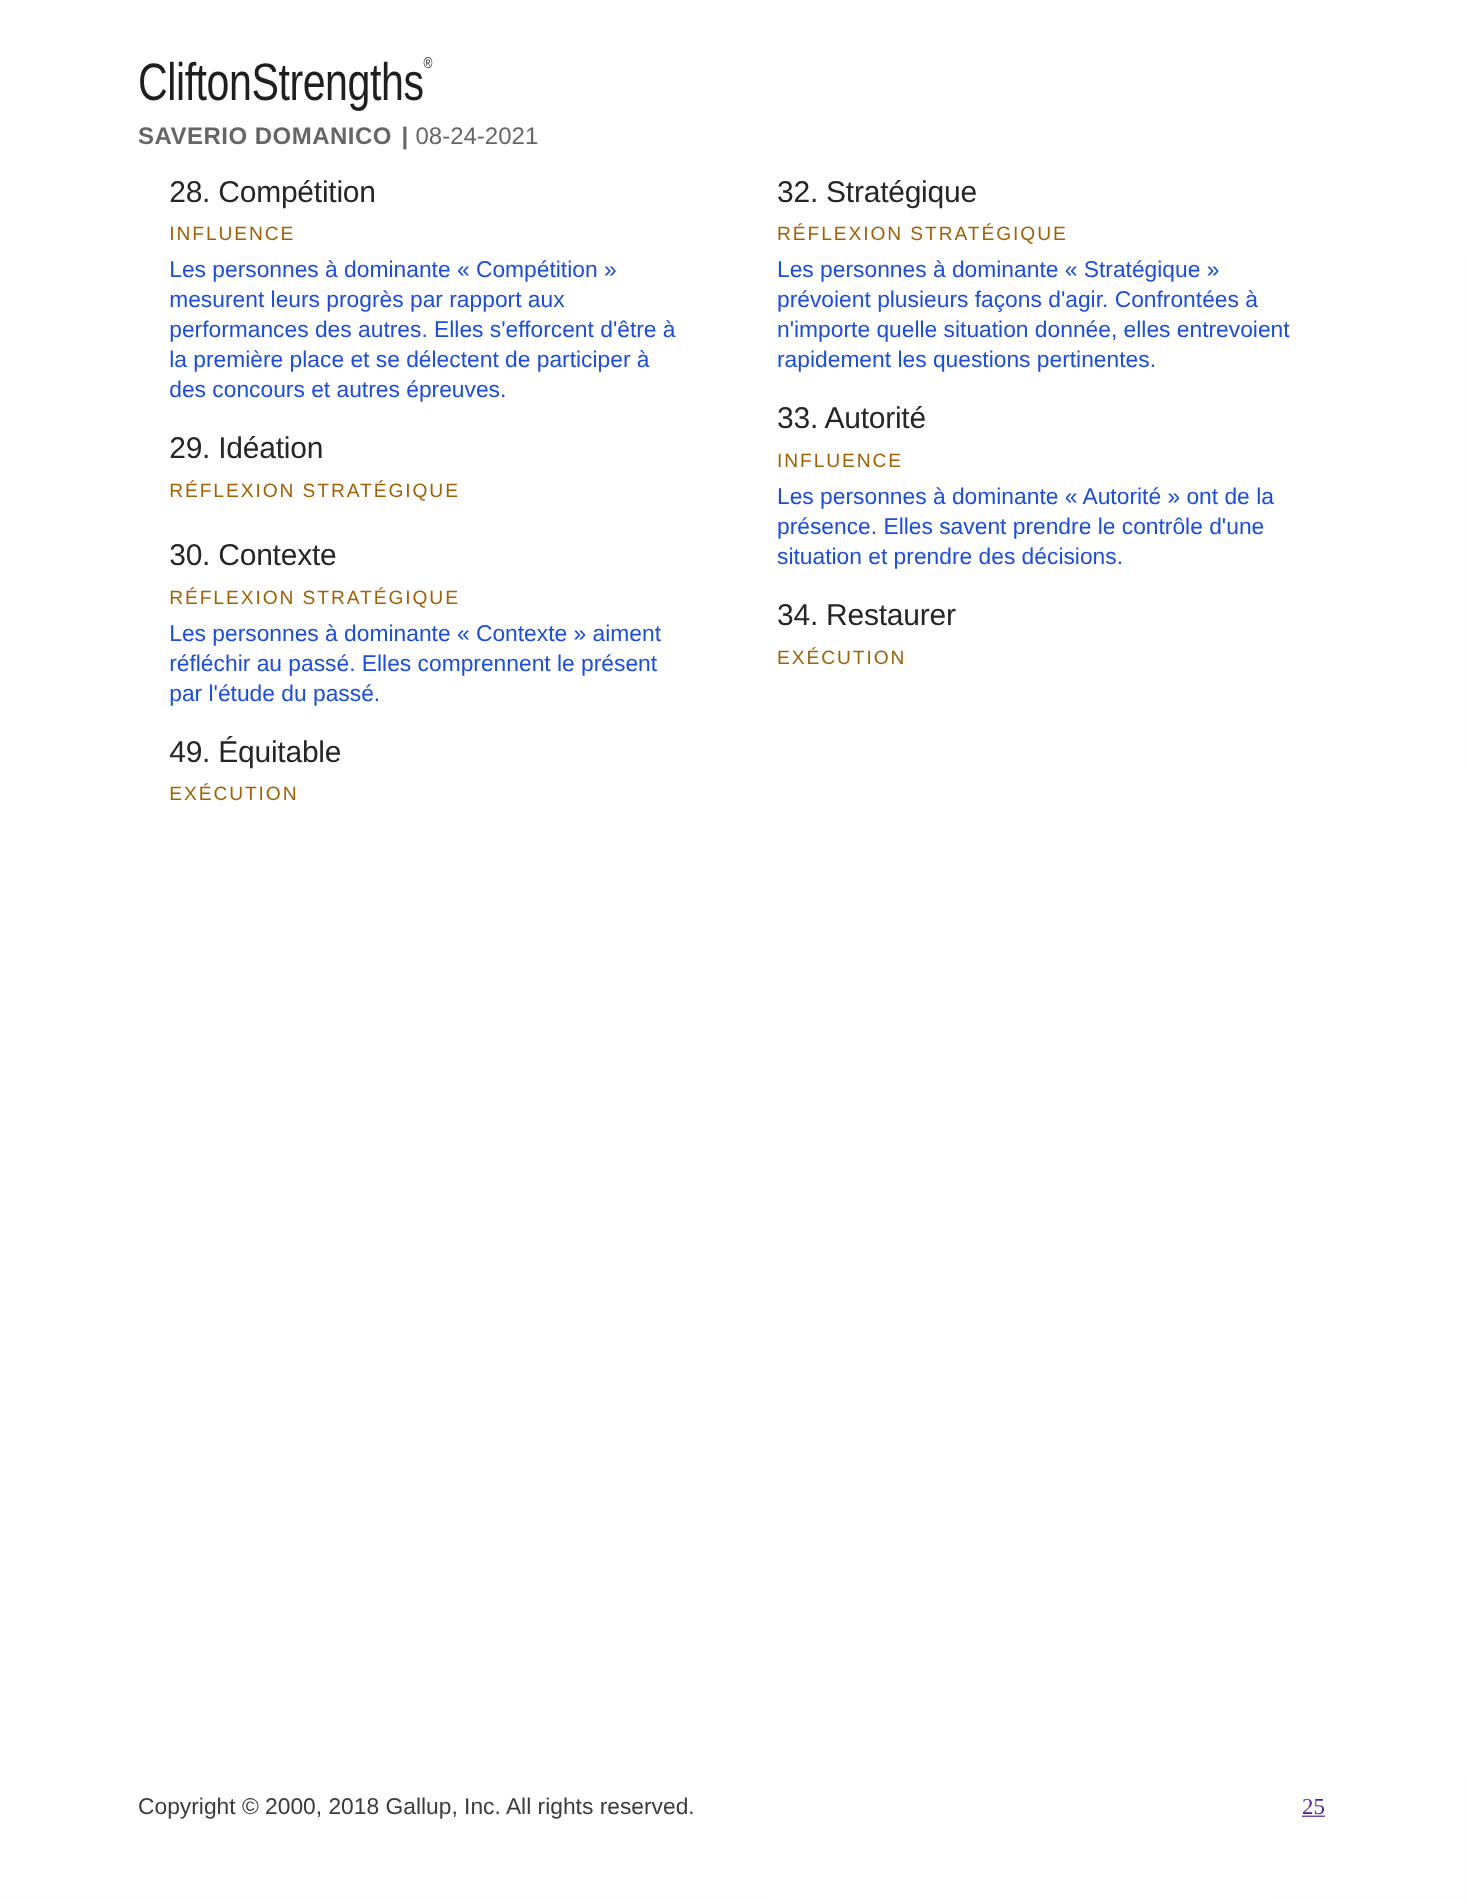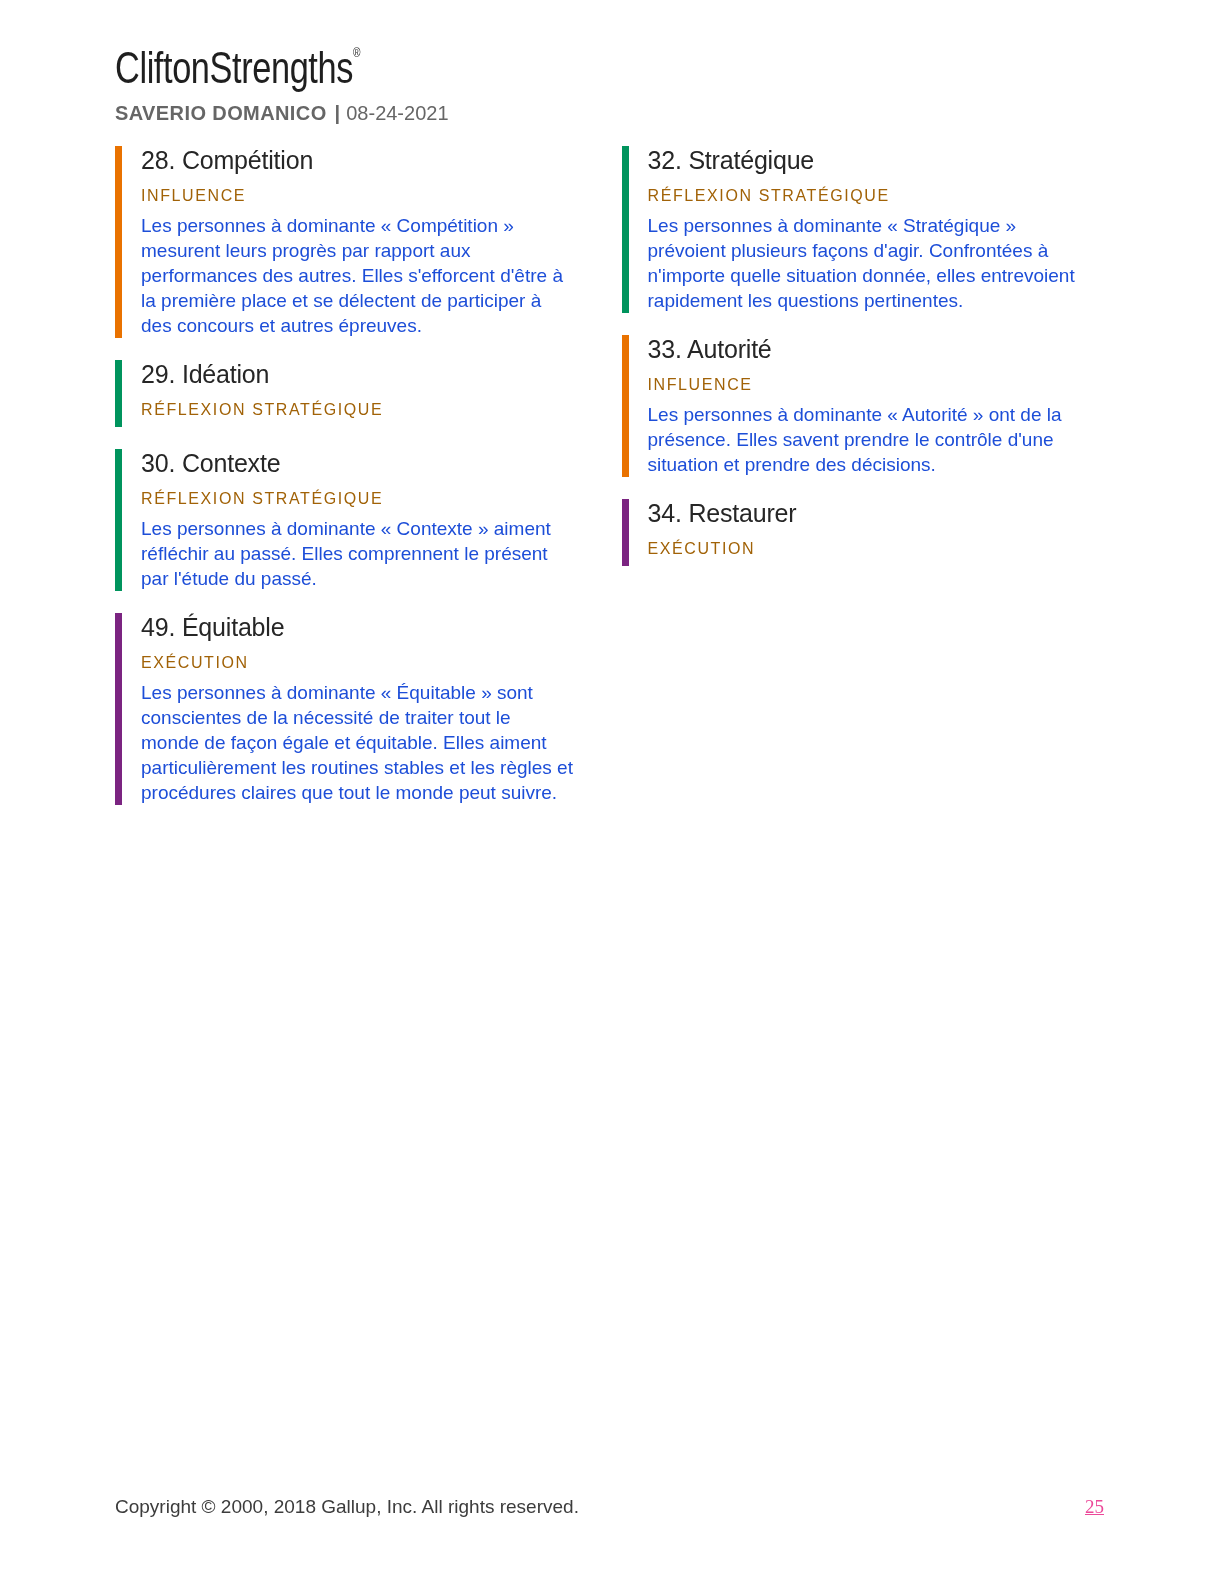--- a/index.html
+++ b/index.html
@@ -30,41 +30,41 @@
   .report-meta .name { font-weight: 700; letter-spacing: 0.4px; }
   .report-meta .sep { font-weight: 700; margin: 0 6px 0 8px; }
   .report-meta .date { font-weight: 400; }
   
   .content {
     position: absolute; top: 146px; left: 115px; right: 116px;
     display: grid; grid-template-columns: 1fr 1fr; column-gap: 20px;
     align-items: start;
   }
   .column { display: block; }
-  .entry { display: flex; margin-bottom: 22px; }
+  .entry { display: flex; margin-bottom: 22px; align-items: center; }
   .bar { width: 7px; flex-shrink: 0; background: #999; }
   .entry-body { padding-left: 19px; max-width: 452px; }
   .entry-title {
     font-size: 25px; font-weight: 500; color: #262626;
     letter-spacing: -0.2px; line-height: 1.15; margin: 0 0 11px;
   }
   .entry-category {
     font-size: 16px; color: #a16207; letter-spacing: 1.6px;
     line-height: 1.2; margin-bottom: 8px;
   }
   .entry-desc {
     font-size: 19px; line-height: 25px; color: #1d4ed8;
   }
   
   .footer {
     position: absolute; left: 115px; right: 120px; top: 1496px;
     display: flex; justify-content: space-between; align-items: flex-start;
   }
   .copyright { font-size: 19px; color: #3c3c3c; }
-  .page-number { font-family: "Liberation Serif", serif; font-size: 19px; color: #ec4899; text-decoration: underline; }
+  .page-number { font-family: "Liberation Serif", serif; font-size: 19px; color: #4c1d95; text-decoration: underline; }
 </style>
 </head>
 <body>
 
 <header class="header">
   <div class="logo"><span>CliftonStrengths</span><sup>®</sup></div>
   <div class="report-meta">
     <span class="name">SAVERIO DOMANICO</span><span class="sep">|</span><span class="date">08-24-2021</span>
   </div>
 </header>
@@ -96,21 +96,20 @@
         <div class="entry-category">RÉFLEXION STRATÉGIQUE</div>
         <p class="entry-desc">Les personnes à dominante « Contexte » aiment réfléchir au passé. Elles comprennent le présent par l'étude du passé.</p>
       </div>
     </article>
 
     <article class="entry">
       <div class="bar" style="background-color: rgb(123, 36, 129);"></div>
       <div class="entry-body">
         <h2 class="entry-title">49. Équitable</h2>
         <div class="entry-category">EXÉCUTION</div>
-        <p class="entry-desc">Les personnes à dominante « Équitable » sont conscientes de la nécessité de traiter tout le monde de façon égale et équitable. Elles aiment particulièrement les routines stables et les règles et procédures claires que tout le monde peut suivre.</p>
       </div>
     </article>
 
   </div>
   <div class="column">
 
     <article class="entry">
       <div class="bar" style="background-color: rgb(0, 148, 93);"></div>
       <div class="entry-body">
         <h2 class="entry-title">32. Stratégique</h2>

